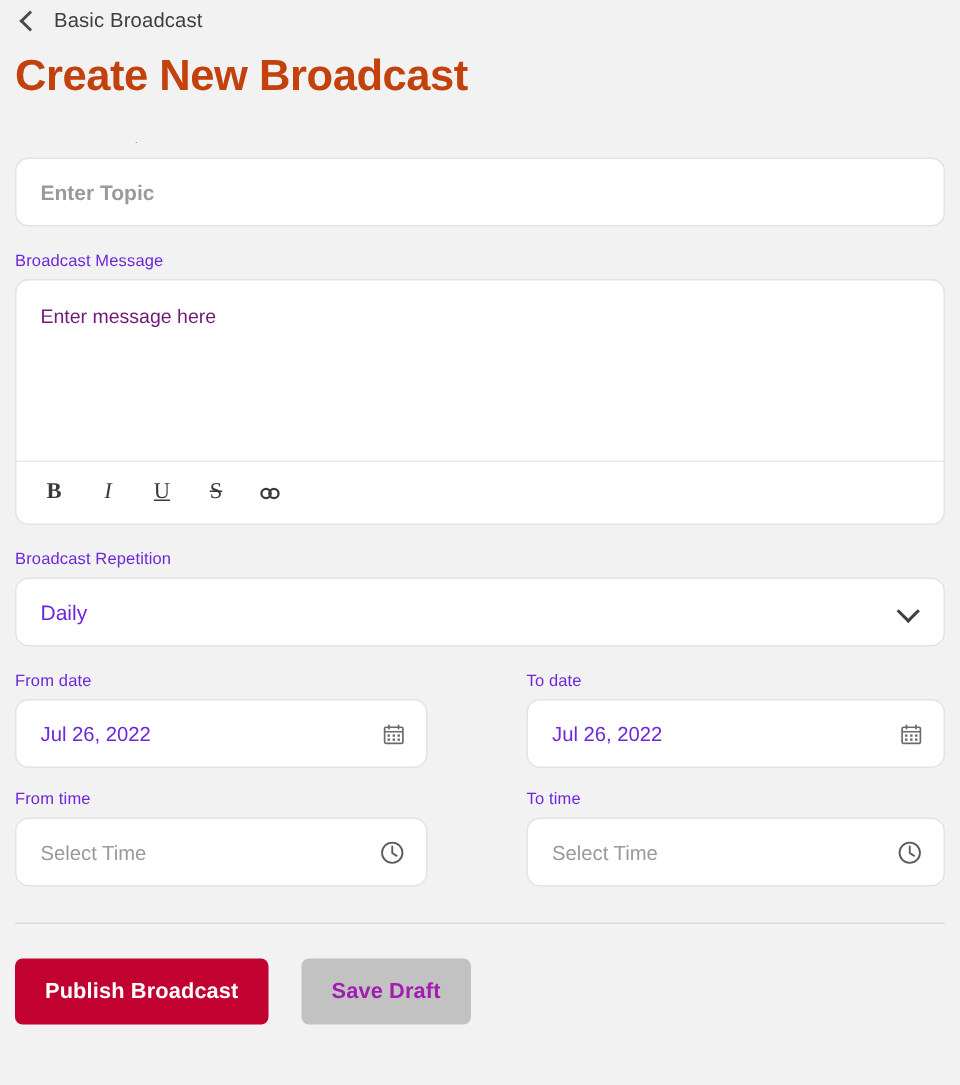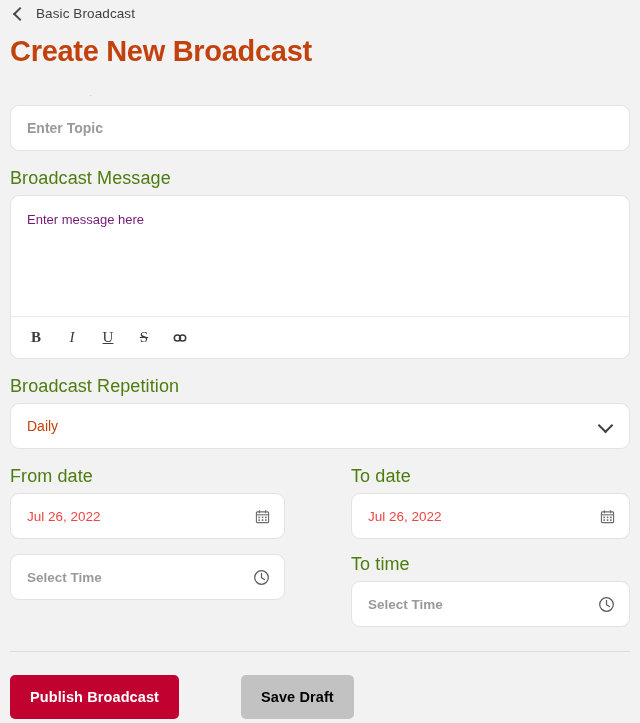--- a/index.html
+++ b/index.html
@@ -70,22 +70,22 @@
     padding-left: 80px;
     font-size: 6px;
     color: #6b6b6b;
     line-height: 22px;
     overflow: hidden;
     white-space: nowrap;
   }
 
   
   .field-label {
-    font-size: 18px;
-    color: #4d7c0f;
+    font-size: 11px;
+    color: #6d28d9;
     font-weight: normal;
     margin-bottom: 6px;
     display: block;
     letter-spacing: .1px;
   }
 
   .box {
     background: #ffffff;
     border: 1px solid #e3e3e3;
     border-radius: 9px;
@@ -138,21 +138,21 @@
 
   
   .select-box {
     height: 46px;
     display: flex;
     align-items: center;
     justify-content: space-between;
     padding: 0 16px;
     width: 100%;
   }
-  .select-value { font-size: 14px; color: #c2410c; }
+  .select-value { font-size: 14px; color: #6d28d9; }
   .chev-down {
     width: 14px; height: 14px;
     position: relative;
   }
   .chev-down::before {
     content: "";
     position: absolute;
     left: 1px; top: 1px;
     width: 9px; height: 9px;
     border-right: 2px solid #3f3f3f;
@@ -169,22 +169,22 @@
   .col-right { width: 279px; flex: 0 0 auto; }
 
   .input-with-icon {
     height: 46px;
     display: flex;
     align-items: center;
     justify-content: space-between;
     padding: 0 14px 0 16px;
     width: 100%;
   }
-  .input-val      { font-size: 13.5px; color: #ef4444; }
-  .input-val.ph   { color: #9a9a9a; font-weight: bold; }
+  .input-val      { font-size: 13.5px; color: #6d28d9; }
+  .input-val.ph   { color: #9a9a9a; }
 
   .icon-svg { display: block; }
 
   .mt-group { margin-top: 17px; }
 
   
   .divider {
     height: 1px;
     background: #dcdcdc;
     width: 100%;
@@ -205,23 +205,22 @@
     padding: 0 20px;
     cursor: pointer;
     letter-spacing: .1px;
   }
   .btn-primary {
     background: #c10230;
     color: #ffffff;
   }
   .btn-disabled {
     background: #c2c2c2;
-    color: #000000;
+    color: #a21caf;
     cursor: default;
-    margin-left: 40px;
   }
 </style>
 </head>
 <body>
 
 <div class="page">
 
   <div class="breadcrumb">
     <span class="chev-left"></span>
     <span class="breadcrumb-label">Basic Broadcast</span>
@@ -299,20 +298,21 @@
             <rect x="7.2" y="11" width="1.7" height="1.7" fill="#6b6b6b"></rect>
             <rect x="10.7" y="11" width="1.7" height="1.7" fill="#6b6b6b"></rect>
           </svg>
         </span>
       </div>
     </div>
   </div>
 
   <div class="row" style="margin-top:15px;">
     <div class="col-left">
+      <label class="field-label">From time</label>
       <div class="box input-with-icon">
         <span class="input-val ph">Select Time</span>
         <span>
           <svg class="icon-svg" width="17" height="17" viewBox="0 0 18 18" fill="none">
             <circle cx="9" cy="9" r="7.2" stroke="#5b5b5b" stroke-width="1.3"></circle>
             <path d="M9 4.6V9.2l3.1 2" stroke="#5b5b5b" stroke-width="1.3" stroke-linecap="round" stroke-linejoin="round"></path>
           </svg>
         </span>
       </div>
     </div>

